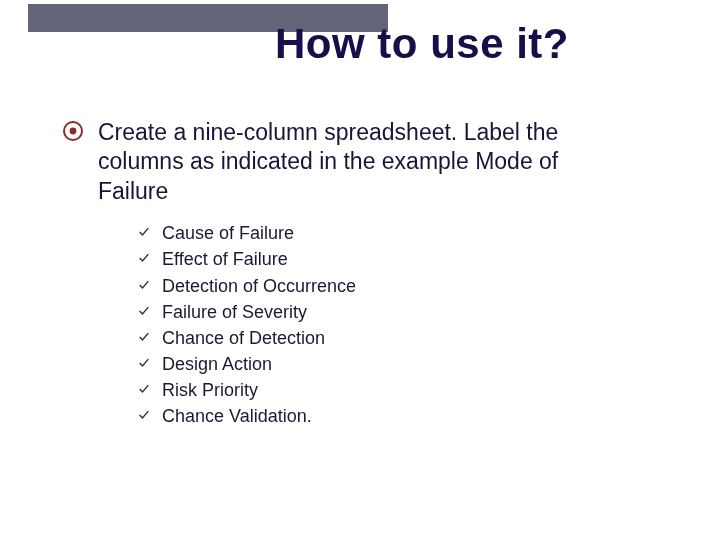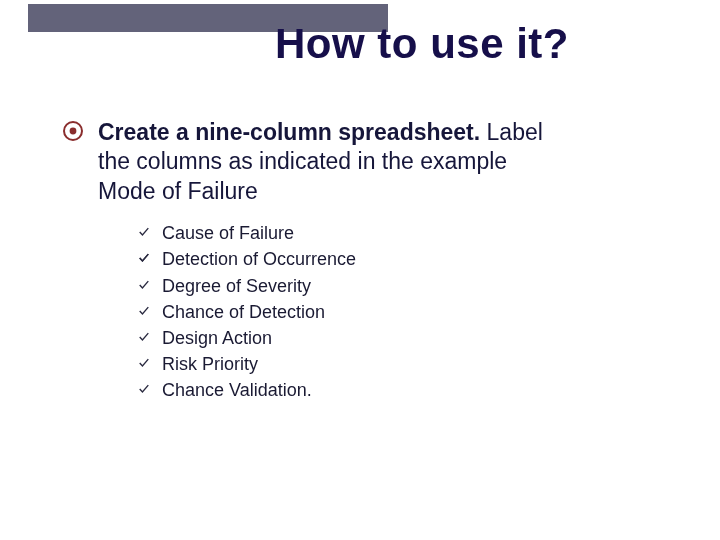--- a/index.html
+++ b/index.html
@@ -69,21 +69,21 @@
     width: 22px;
     height: 22px;
     display: flex;
     align-items: center;
     justify-content: center;
   }
   .l1 .bullet-icon svg {
     display: block;
   }
   .l1 b {
-    font-weight: bold;
+    font-weight: normal;
   }
   .sublist {
     margin: 10px 0 0 76px;
     padding: 0;
     list-style: none;
   }
   .sublist li {
     position: relative;
     padding-left: 24px;
     font-size: 18px;
@@ -130,36 +130,37 @@
             </svg>
         </span>
         <span>Cause of Failure</span>
       </li>
       <li>
         <span class="check-icon">
           <svg viewBox="0 0 14 14" width="12" height="12">
               <path d="M2 7 L5.2 10.5 L12 2.5" fill="none" stroke="#2a2a40" stroke-width="1.6"></path>
             </svg>
         </span>
+        <span>Effect of Failure</span>
       </li>
       <li>
         <span class="check-icon">
           <svg viewBox="0 0 14 14" width="12" height="12">
               <path d="M2 7 L5.2 10.5 L12 2.5" fill="none" stroke="#2a2a40" stroke-width="1.6"></path>
             </svg>
         </span>
         <span>Detection of Occurrence</span>
       </li>
       <li>
         <span class="check-icon">
           <svg viewBox="0 0 14 14" width="12" height="12">
               <path d="M2 7 L5.2 10.5 L12 2.5" fill="none" stroke="#2a2a40" stroke-width="1.6"></path>
             </svg>
         </span>
-        <span>Degree of Severity</span>
+        <span>Failure of Severity</span>
       </li>
       <li>
         <span class="check-icon">
           <svg viewBox="0 0 14 14" width="12" height="12">
               <path d="M2 7 L5.2 10.5 L12 2.5" fill="none" stroke="#2a2a40" stroke-width="1.6"></path>
             </svg>
         </span>
         <span>Chance of Detection</span>
       </li>
       <li>

